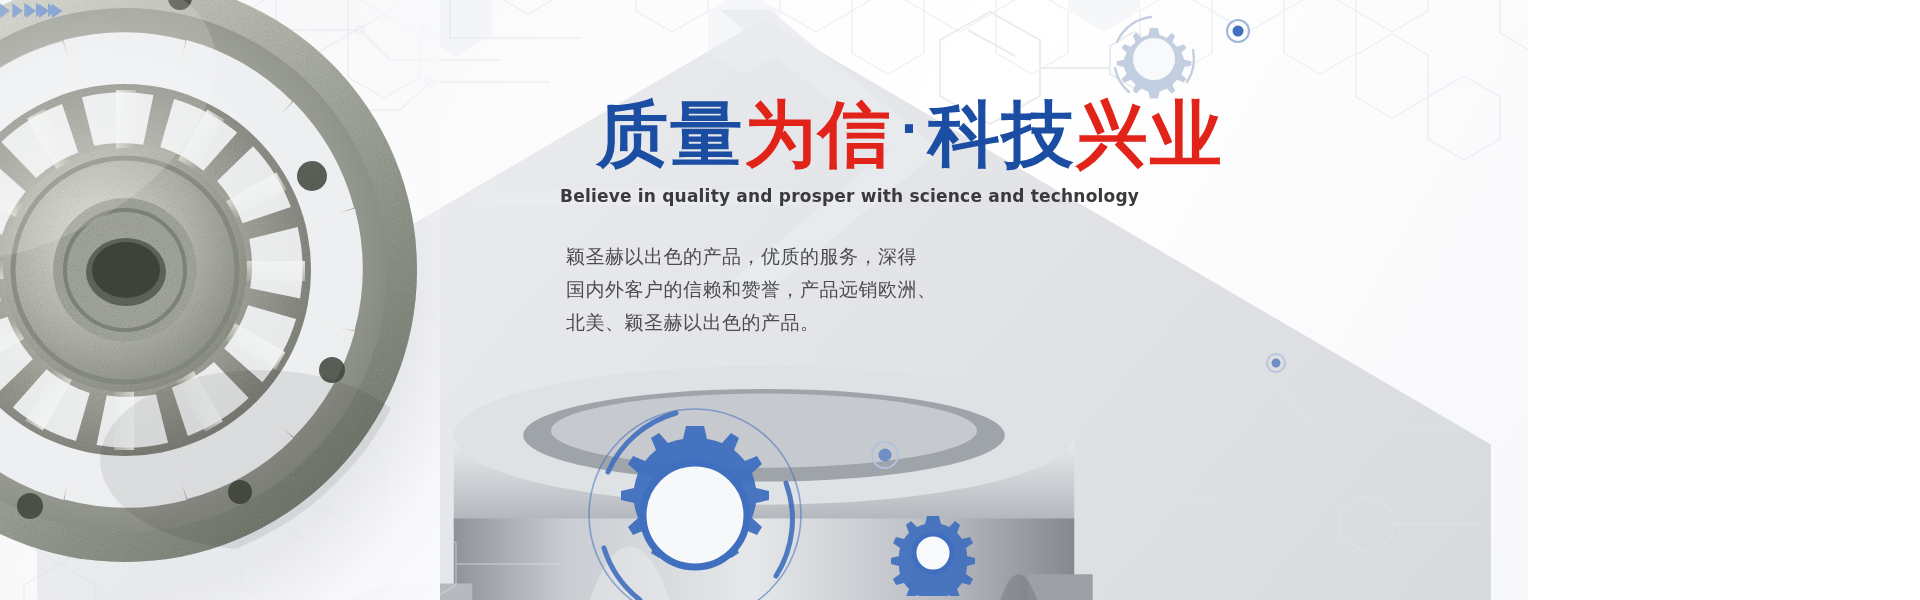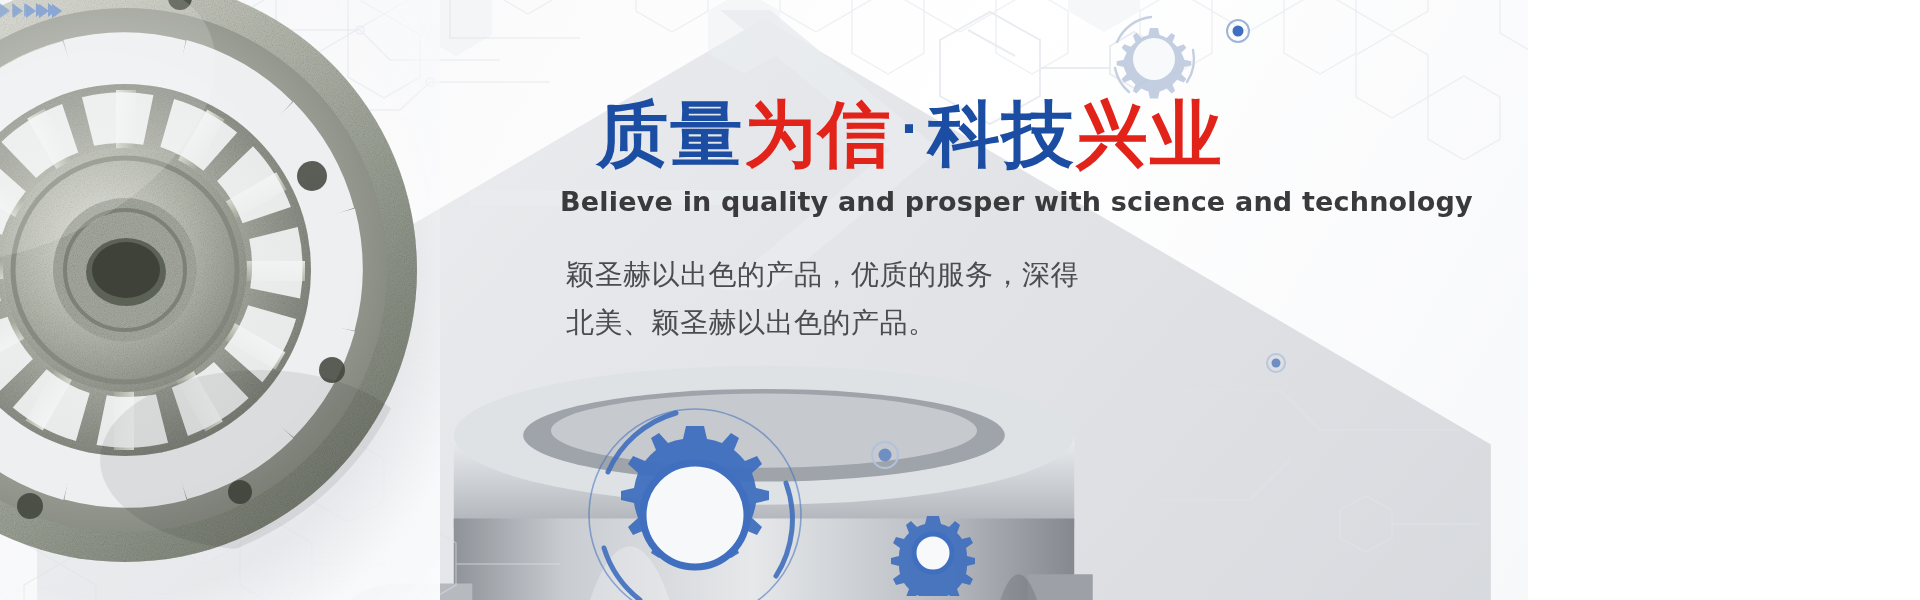--- a/index.html
+++ b/index.html
@@ -87,30 +87,30 @@
   .headline .dot  {
     color: #1b4da2;
     font-size: 46px;
     vertical-align: 14px;
     padding: 0 8px;
   }
   .subtitle-en {
     margin: 14px 0 0 0;
     text-align: left;
     font-family: "DejaVu Sans", "Liberation Sans", sans-serif;
-    font-size: 27px;
+    font-size: 17px;
     font-weight: 700;
     letter-spacing: .2px;
     color: #3a3a3c;
     white-space: nowrap;
   }
   .body-copy {
     margin: 34px 0 0 6px;
     font-family: "DejaVu Sans", "Liberation Sans", sans-serif;
-    font-size: 28px;
+    font-size: 19px;
     line-height: 1.72;
     color: #4c4c50;
     letter-spacing: .5px;
   }
   .body-copy p { margin: 0; }
 
   
   .deco { position: absolute; pointer-events: none; }
   .gear-main   { left: 580px;  top: 400px; }
   .gear-small  { left: 890px;  top: 510px; }
@@ -348,20 +348,21 @@
   
   <div class="copy">
     <h1 class="headline">
       <span class="blue">质量</span><span class="red">为信</span><span class="dot">·</span><span class="blue">科技</span><span class="red">兴业</span>
     </h1>
 
     <p class="subtitle-en">Believe in quality and prosper with science and technology</p>
 
     <div class="body-copy">
       <p>颖圣赫以出色的产品，优质的服务，深得</p>
+      <p>国内外客户的信赖和赞誉，产品远销欧洲、</p>
       <p>北美、颖圣赫以出色的产品。</p>
     </div>
   </div>
 
   
   <svg class="deco gear-main" width="230" height="230" viewBox="0 0 230 230">
     <g fill="none" stroke="#3f6fbe">
       <circle cx="115" cy="115" r="106" stroke-width="1.6" opacity=".55"></circle>
       <path d="M28 72 A106 106 0 0 1 96 13" stroke-width="5" stroke-linecap="round" opacity=".9"></path>
       <path d="M206 83 A106 106 0 0 1 196 176" stroke-width="5" stroke-linecap="round" opacity=".9"></path>

